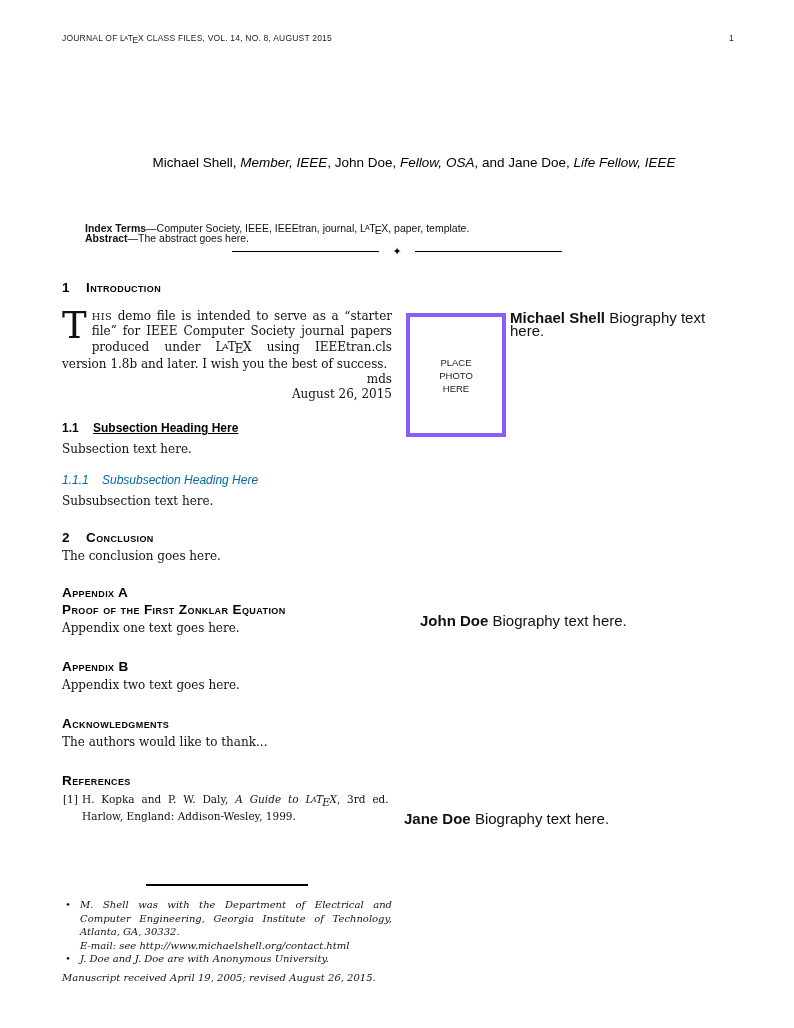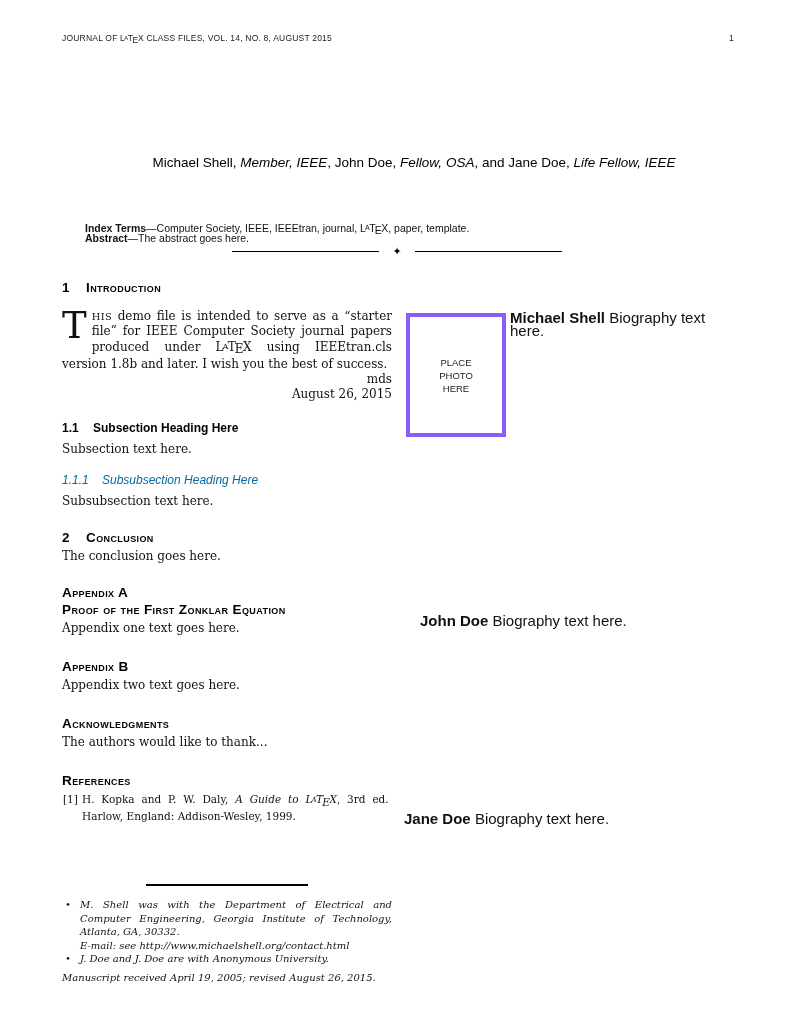--- a/index.html
+++ b/index.html
@@ -45,21 +45,21 @@
   .h2{font-family:"Liberation Sans",sans-serif;font-weight:700;font-size:12px;line-height:15px;color:#000;}
   .h2 .num{display:inline-block;min-width:31px;}
   .h3{font-family:"Liberation Sans",sans-serif;font-style:italic;font-size:12px;line-height:15px;color:#0369a1;}
   .h3 .num{display:inline-block;min-width:40px;font-style:italic;}
   
   .bt{font-size:12px;line-height:15px;color:#111;}
   .just{text-align:justify;}
   .mt-para{margin-top:13px;}
   .mt-text{margin-top:3px;}
   .mt-text2{margin-top:6px;}
-  .mt-h2{margin-top:19px;}
+  .mt-h2{margin-top:19px;text-decoration:underline;}
   .mt-h3{margin-top:16px;}
   .mt-sec{margin-top:20px;}
   .mt-sec2{margin-top:22px;}
   .dropcap{float:left;font-size:37px;line-height:29px;padding:2px 5px 0 0;color:#111;}
   .lead-caps{font-size:9.8px;letter-spacing:.4px;}
   .sig{text-align:right;font-size:12px;line-height:15px;color:#111;}
   
   .ref-item{position:relative;padding-left:20px;font-size:10.5px;line-height:14px;text-align:justify;color:#111;}
   .ref-label{position:absolute;left:1px;}
   

